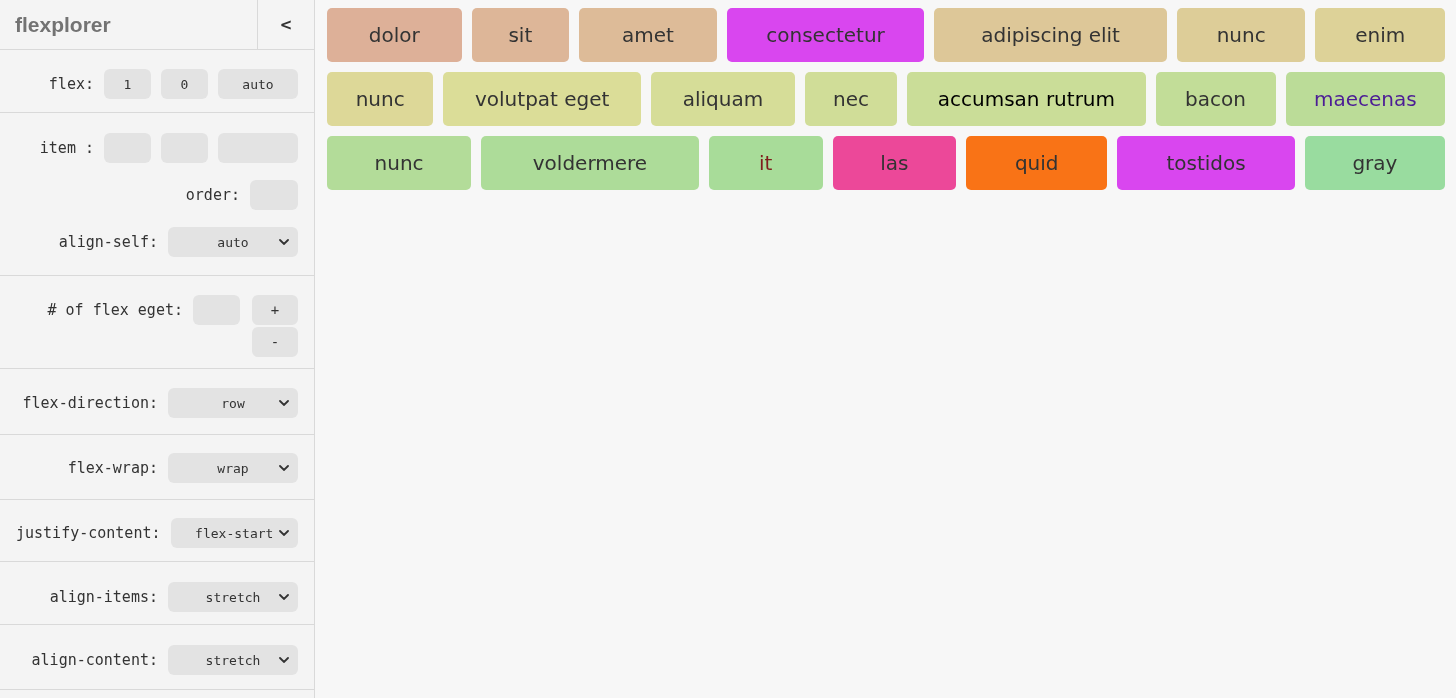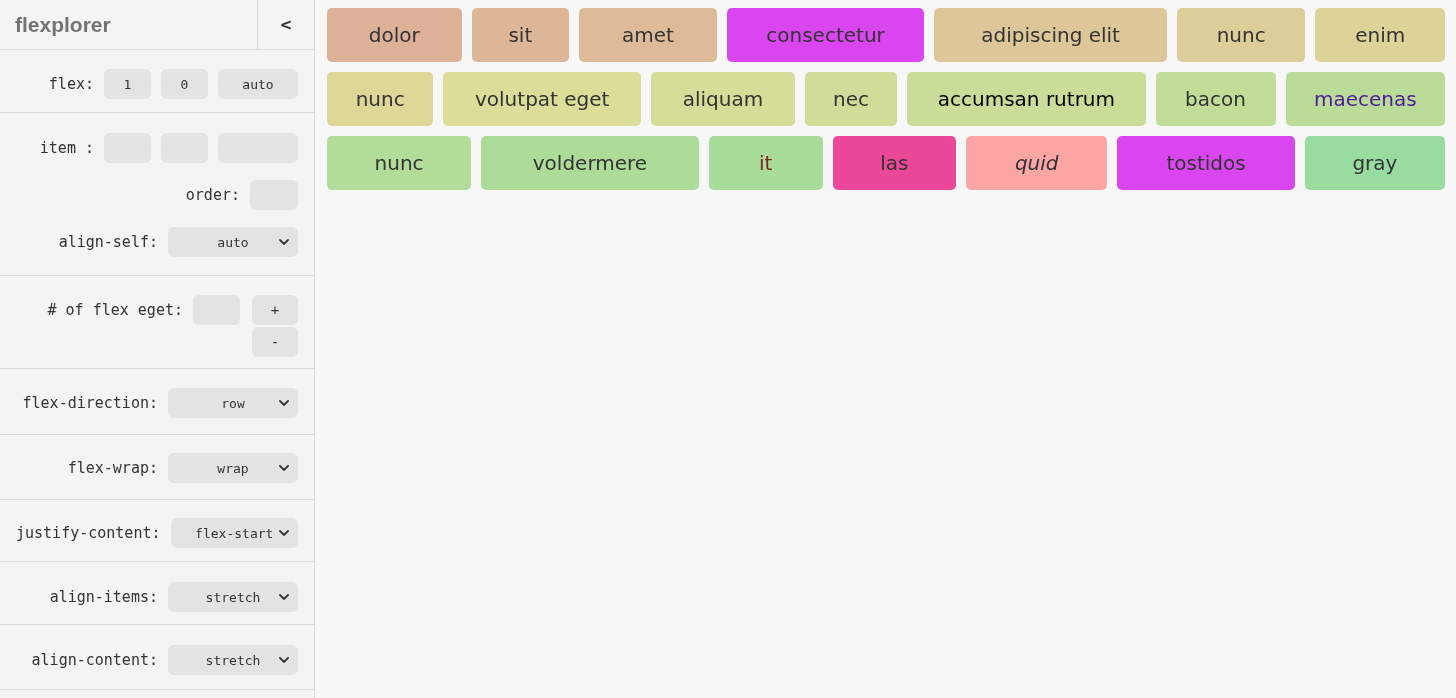--- a/index.html
+++ b/index.html
@@ -221,17 +221,17 @@
       <div class="flex-item" style="background: rgb(208, 221, 152); flex-basis: 94px; color: rgb(51, 51, 51);">nec</div>
       <div class="flex-item" style="background: rgb(202, 221, 152); flex-basis: 242px; color: #000000;">accumsan rutrum</div>
       <div class="flex-item" style="background: rgb(194, 221, 152); flex-basis: 122px; color: rgb(51, 51, 51);">bacon</div>
       <div class="flex-item" style="background: rgb(187, 220, 152); flex-basis: 162px; color: #4c1d95;">maecenas</div>
     </div>
   <div class="flex-line">
       <div class="flex-item" style="background: rgb(179, 220, 153); flex-basis: 147px; color: rgb(51, 51, 51);">nunc</div>
       <div class="flex-item" style="background: rgb(173, 220, 153); flex-basis: 222px; color: rgb(51, 51, 51);">voldermere</div>
       <div class="flex-item" style="background: rgb(168, 220, 153); flex-basis: 116px; color: #7f1d1d;">it</div>
       <div class="flex-item" style="background: #ec4899; flex-basis: 126px; color: rgb(51, 51, 51);">las</div>
-      <div class="flex-item" style="background: #fca5a5; flex-basis: 144px; color: rgb(51, 51, 51); font-style: italic;">quid</div>
+      <div class="flex-item" style="background: #f97316; flex-basis: 144px; color: rgb(51, 51, 51);">quid</div>
       <div class="flex-item" style="background: #d946ef; flex-basis: 181px; color: rgb(51, 51, 51);">tostidos</div>
       <div class="flex-item" style="background: rgb(153, 220, 159); flex-basis: 143px; color: rgb(51, 51, 51);">gray</div>
     </div>
 </main>
 
 </body></html>

